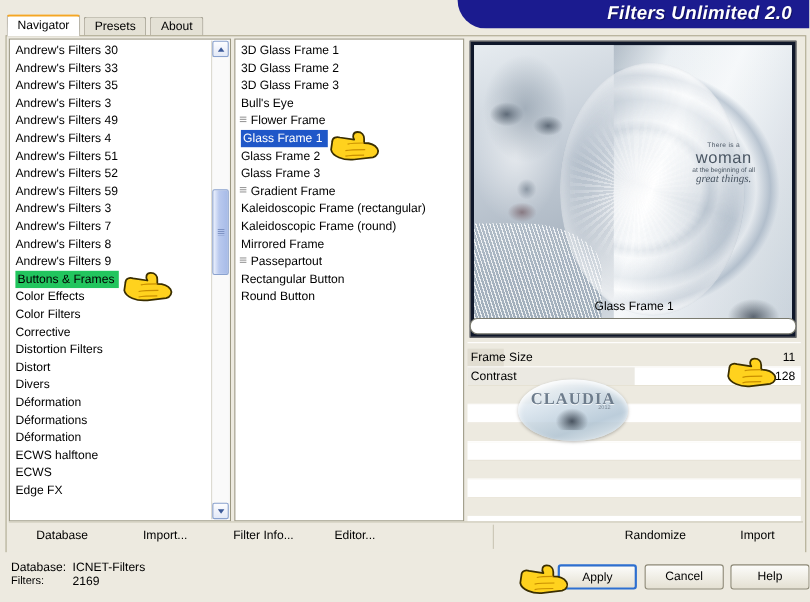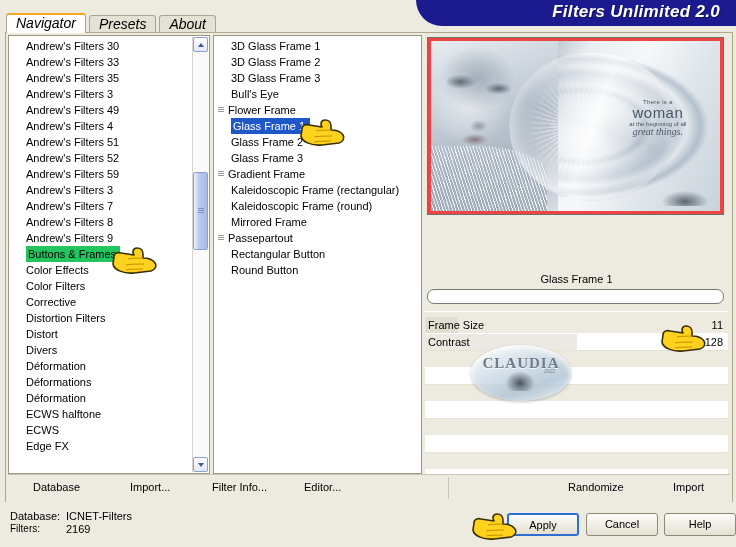--- a/index.html
+++ b/index.html
@@ -27,23 +27,22 @@
     text-shadow:1px 1px 0 rgba(0,0,0,.35);
   }
 
   
   .tabstrip{position:absolute;left:6px;top:13px;height:20px;}
   .tab{
     display:inline-block;height:17px;line-height:17px;
     padding:0 9px;margin-right:3px;
     background:#E4E1D5;border:1px solid #A8A496;border-bottom:none;
     border-top-left-radius:3px;border-top-right-radius:3px;
-    font-size:14px;color:#000;vertical-align:bottom;
+    font-size:11px;color:#000;vertical-align:bottom;
     cursor:default;
-    font-style:italic;
   }
   .tab.active{
     background:#FFFFFF;border-color:#A8A496;
     border-top:2px solid #F5A623;height:18px;line-height:17px;
     position:relative;z-index:3;
   }
 
   
   .frame{
     position:absolute;left:5px;top:32px;width:726px;height:470px;
@@ -53,21 +52,21 @@
   
   .listpane{
     position:absolute;background:#fff;border:1px solid #9B9782;
     overflow:hidden;
   }
   #leftlist{left:2px;top:2px;width:200px;height:437px;}
   #midlist{left:207px;top:2px;width:207px;height:437px;}
 
   .listinner{position:absolute;left:0;top:0;right:0;bottom:0;padding:2px 0 0 0;}
   .li{
-    height:16px;line-height:16px;padding-left:17px;white-space:nowrap;
+    height:16px;line-height:16px;padding-left:5px;white-space:nowrap;
     font-size:11px;color:#000;cursor:default;overflow:hidden;
   }
   .li.sel-soft{background:#22c55e;display:inline-block;padding-right:4px;}
   .li-ico{
     display:inline-block;width:6px;height:9px;margin-right:4px;
     vertical-align:-1px;position:relative;
   }
   .li-ico i{display:block;height:1px;background:#9A9A9A;margin:1px 0;width:6px;}
   .li.has-ico{padding-left:4px;}
 
@@ -98,22 +97,22 @@
   }
   .sb-thumb::after{
     content:"";position:absolute;left:4px;top:50%;margin-top:-3px;
     width:6px;height:6px;
     background:repeating-linear-gradient(#7E93C4 0 1px,transparent 1px 2px);
   }
 
   
   #rightpane{position:absolute;left:419px;top:2px;width:303px;height:437px;background:#EDEAE0;}
   .preview-box{
-    position:absolute;left:2px;top:2px;width:297px;height:178px;
-    border:1px solid #6E6E6E;background:#ef4444;padding:3px;box-sizing:border-box;
+    position:absolute;left:2px;top:2px;width:297px;height:270px;
+    border:1px solid #6E6E6E;background:#0f172a;padding:3px;box-sizing:border-box;
   }
   .preview-img{position:relative;width:100%;height:100%;overflow:hidden;
     background:
       radial-gradient(circle at 50% 50%, rgba(255,255,255,.98) 0%, rgba(255,255,255,.55) 9%, rgba(210,218,226,.25) 20%, rgba(255,255,255,0) 34%),
       radial-gradient(ellipse at 52% 50%, rgba(255,255,255,.0) 26%, rgba(168,182,196,.55) 30%, rgba(255,255,255,.12) 34%, rgba(150,168,186,.42) 44%, rgba(255,255,255,.2) 50%, rgba(140,158,178,.5) 56%, rgba(255,255,255,.05) 60%),
       linear-gradient(115deg,#c9d2da 0%,#dfe5ea 18%,#aab6c2 30%,#e9eef2 44%,#f5f8fa 60%,#dde3e9 78%,#c6d0d9 100%);
   }
   .pv-face{
     position:absolute;left:-4%;top:0;width:48%;height:100%;
     background:

